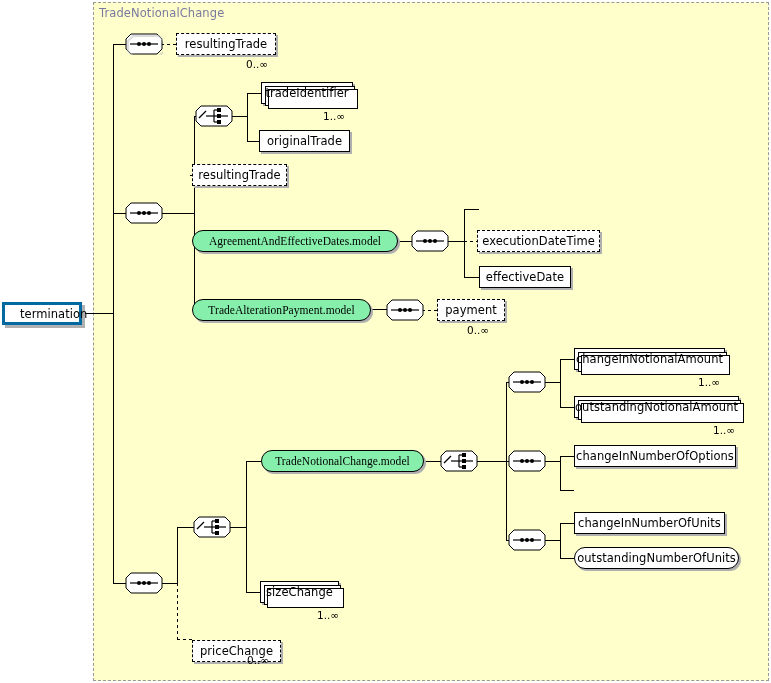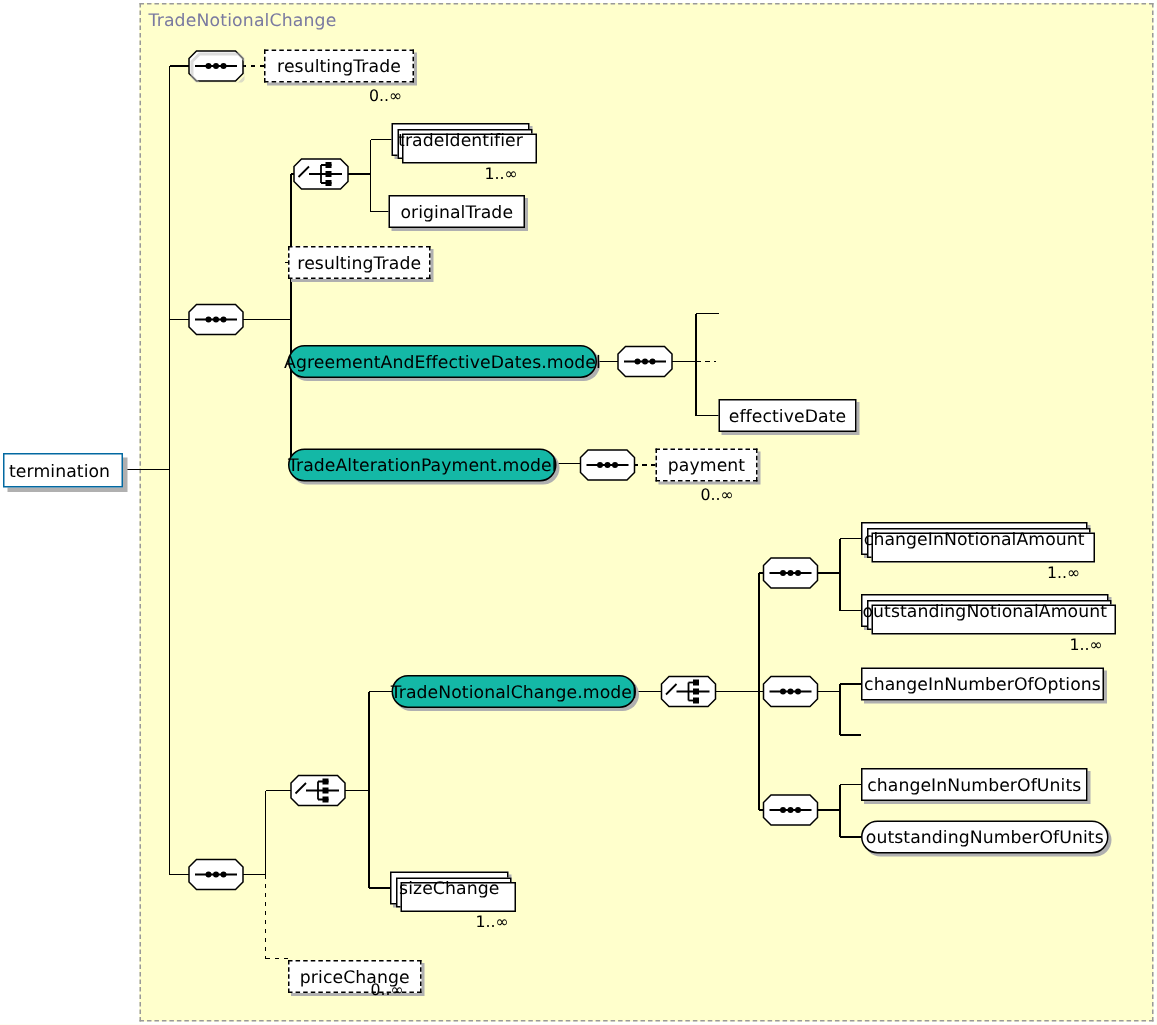--- a/index.html
+++ b/index.html
@@ -72,29 +72,30 @@
   }
   .stack::after {
     left: 6px; top: 6px; right: -6px; bottom: -6px;
   }
   .stack { z-index: 2; }
   
   .model {
     border: 1px solid #000000;
     border-radius: 11px;
     box-shadow: 2px 2px 0 0 #b0b0b0;
-    background: #14b8a6;
+    background: #86efac;
+    font-family: Liberation Serif, serif;
   }
   
   .rootbox {
-    border: 1px solid #0369a1;
+    border: 3px solid #0369a1;
     box-shadow: 3px 3px 0 0 #b0b0b0;
     background: #ffffff;
     justify-content: flex-start;
-    padding-left: 3px;
+    padding-left: 15px;
   }
   
   .mult {
     position: absolute;
     font-size: 10.5px;
     color: #000000;
     white-space: nowrap;
   }
   
   .comp {
@@ -341,20 +342,21 @@
   <div class="node elem stack" style="left:261px; top:82px; width:92px; height:22px;">tradeIdentifier</div>
   <div class="mult" style="left:323px; top:110px;">1..∞</div>
 
   <div class="node elem" style="left:259px; top:130px; width:91px; height:22px;">originalTrade</div>
 
   <div class="node elem optional" style="left:192px; top:164px; width:95px; height:22px;">resultingTrade</div>
 
   <div class="node model" style="left:192px; top:230px; width:206px; height:22px;">AgreementAndEffectiveDates.model</div>
 
 
+  <div class="node elem optional" style="left:477px; top:230px; width:123px; height:22px;">executionDateTime</div>
 
   <div class="node elem" style="left:479px; top:266px; width:92px; height:22px;">effectiveDate</div>
 
   <div class="node model" style="left:192px; top:299px; width:179px; height:22px;">TradeAlterationPayment.model</div>
 
   <div class="node elem optional" style="left:437px; top:299px; width:68px; height:22px;">payment</div>
   <div class="mult" style="left:467px; top:324px;">0..∞</div>
 
   <div class="node model" style="left:261px; top:450px; width:163px; height:22px;">TradeNotionalChange.model</div>
 

